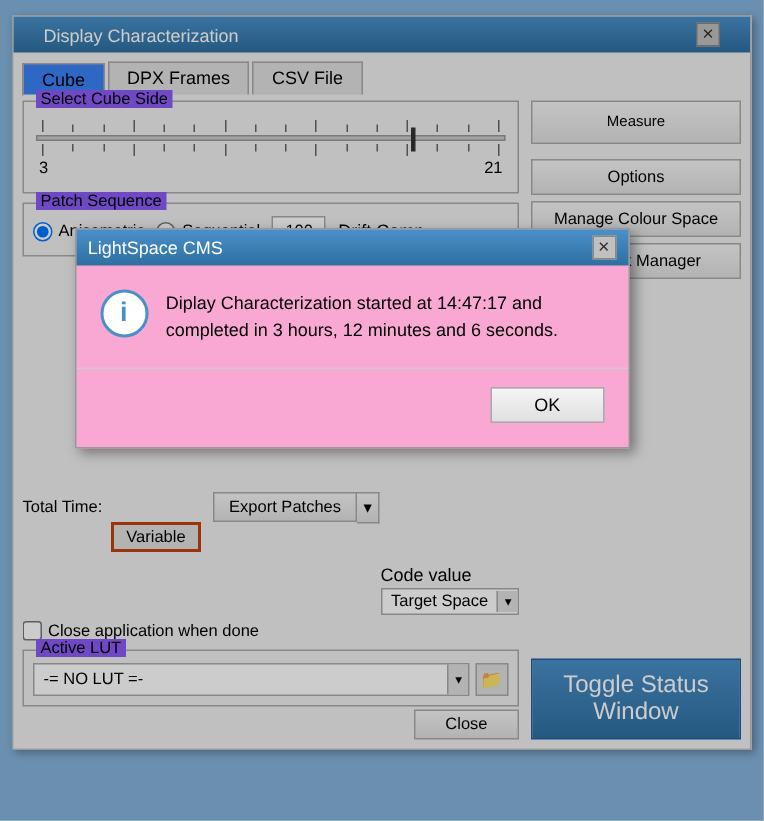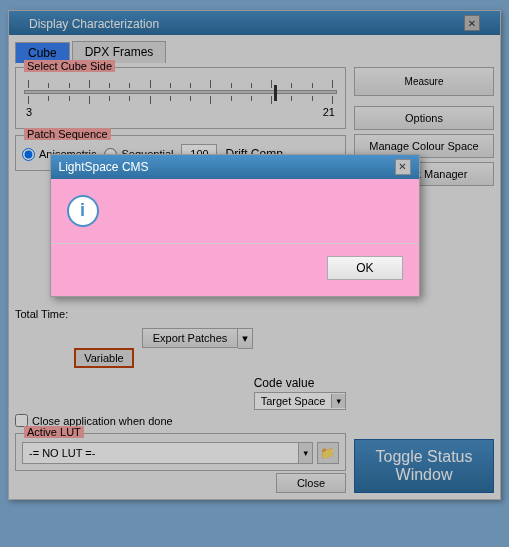--- a/index.html
+++ b/index.html
@@ -110,21 +110,21 @@
       border: 1px solid #aaa;
       padding: 8px 6px 6px 6px;
       position: relative;
       background: #f0f0f0;
     }
 
     .group-box-label {
       position: absolute;
       top: -8px;
       left: 8px;
-      background: #fca5a5;
+      background: #8b5cf6;
       padding: 0 3px;
       font-size: 11px;
     }
 
     
     .slider-section {
       padding: 4px 2px;
     }
 
     .tick-marks-top {
@@ -242,21 +242,21 @@
     .bottom-area {
       display: flex;
       gap: 8px;
       align-items: center;
       padding: 4px 0;
       flex-wrap: wrap;
     }
 
     .total-time-row {
       display: flex;
-      align-items: flex-start;
+      align-items: center;
       gap: 6px;
     }
 
     .total-time-label {
       font-size: 11px;
     }
 
     .variable-badge {
       background: #e0e0e0;
       border: 2px solid #c2410c;
@@ -480,20 +480,21 @@
   <div class="title-bar">
     <span class="title-bar-title">Display Characterization</span>
     <div class="title-bar-close">✕</div>
   </div>
 
   <div class="window-body">
 
     <div class="tabs">
       <div class="tab active">Cube</div>
       <div class="tab">DPX Frames</div>
+      <div class="tab">CSV File</div>
     </div>
 
     <div class="content-area">
 
       <div class="left-panel">
 
         <div class="group-box">
           <span class="group-box-label">Select Cube Side</span>
           <div class="slider-section">
 
@@ -617,20 +618,21 @@
     <div class="dialog">
 
       <div class="dialog-title-bar">
         <span class="dialog-title">LightSpace CMS</span>
         <div class="title-bar-close">✕</div>
       </div>
 
       <div class="dialog-body">
         <div class="dialog-message-row">
           <div class="info-icon">i</div>
+          <span class="dialog-message">Diplay Characterization started at 14:47:17 and completed in 3 hours, 12 minutes and 6 seconds.</span>
         </div>
         <hr class="dialog-separator">
         <div class="dialog-footer">
           <button class="ok-btn">OK</button>
         </div>
       </div>
     </div>
   </div>
 </div>
 

